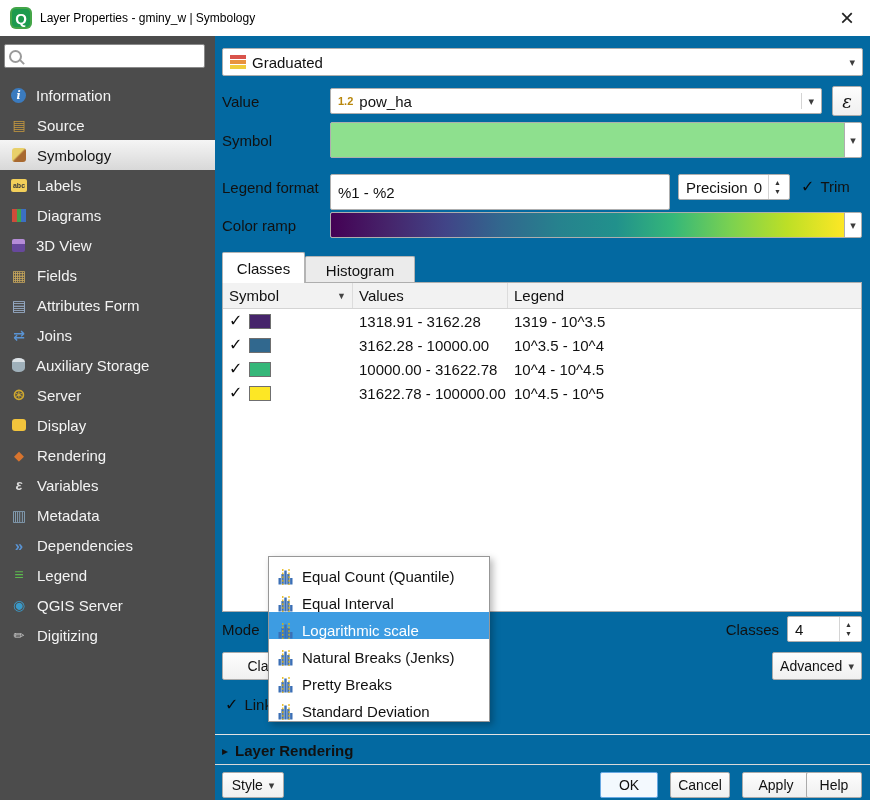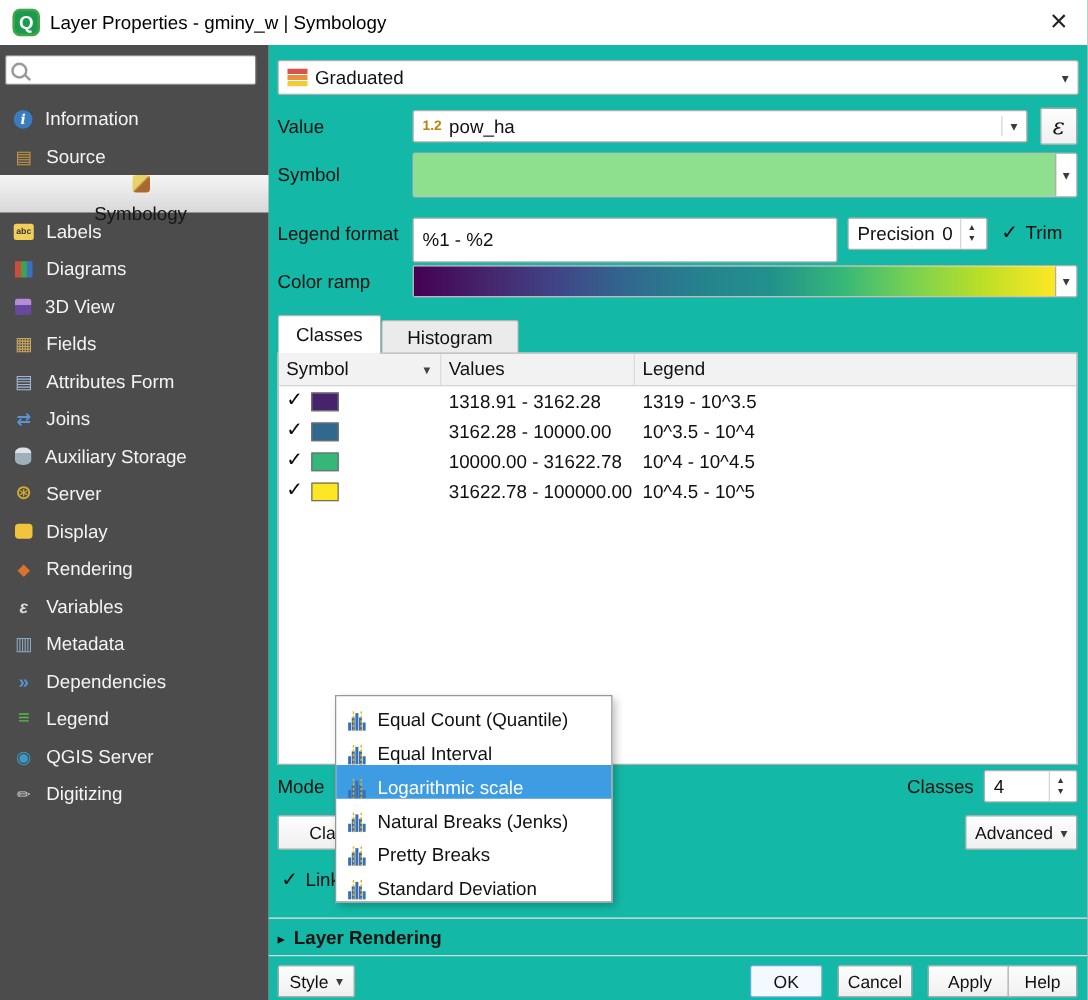--- a/index.html
+++ b/index.html
@@ -4,31 +4,31 @@
 <style>
   html,body{margin:0;padding:0;}
   body{
     width:870px;height:800px;position:relative;overflow:hidden;
     font-family:"Liberation Sans","DejaVu Sans",sans-serif;font-size:15px;color:#111;
     background:#fff;box-shadow:inset 0 0 0 1px #a9a9a9;
   }
   
   .titlebar{position:absolute;left:0;top:0;width:870px;height:36px;background:#fff;border-bottom:1px solid #ececec;display:flex;align-items:center;}
   .qgis-logo{width:22px;height:22px;margin-left:10px;border-radius:6px;background:#1c9a4e;color:#fff;font-weight:bold;font-size:15px;display:flex;align-items:center;justify-content:center;box-shadow:inset 0 0 0 2px #e7d22c33;}
-  .win-title{margin-left:8px;font-size:15px;color:#000;}
+  .win-title{margin-left:8px;font-size:12px;color:#000;}
   .win-close{position:absolute;right:16px;top:0;height:36px;display:flex;align-items:center;font-size:24px;color:#222;cursor:pointer;}
   
   .sidebar{position:absolute;left:0;top:36px;width:215px;height:764px;background:#4c4c4c;}
   .search-wrap{position:absolute;left:4px;top:8px;width:201px;height:24px;background:#fff;border:1px solid #8a8a8a;border-radius:2px;display:flex;align-items:center;padding:0 4px;box-sizing:border-box;}
   .mag{width:9px;height:9px;border:2px solid #9a9a9a;border-radius:50%;position:relative;flex:none;}
   .mag::after{content:"";position:absolute;width:6px;height:2px;background:#9a9a9a;transform:rotate(45deg);right:-5px;bottom:-2px;}
   .search-input{flex:1;border:none;outline:none;background:transparent;font:inherit;min-width:0;margin-left:4px;}
   .nav{position:absolute;left:0;top:44px;width:215px;}
   .nav-item{height:30px;display:flex;align-items:center;gap:9px;padding-left:10px;color:#f3f3f3;font-size:15px;cursor:default;}
-  .nav-item.sel{background:linear-gradient(#f5f5f5,#d8d8d8);color:#161616;flex-direction:column;}
+  .nav-item.sel{background:linear-gradient(#f5f5f5,#d8d8d8);color:#161616;}
   .nicon{width:18px;height:17px;flex:none;display:inline-flex;align-items:center;justify-content:center;font-size:14px;line-height:1;}
   .i-info{background:#3b7bbf;border-radius:50%;width:15px;height:15px;margin:0 1px;}
   .i-info::before{content:"i";color:#fff;font-family:"DejaVu Serif",serif;font-style:italic;font-weight:bold;font-size:11px;}
   .i-source::before{content:"▤";color:#c89a3f;}
   .i-symbology{width:14px;height:14px;margin:0 2px;border-radius:3px;background:linear-gradient(135deg,#e8d06a 0 45%,#a86930 55% 100%);}
   .i-labels{width:16px;height:13px;margin:0 1px;background:#f2cf5a;border-radius:2px;}
   .i-labels::before{content:"abc";font-size:7px;font-weight:bold;color:#3a3a3a;}
   .i-diagrams{width:14px;height:13px;margin:0 2px;background:linear-gradient(90deg,#cf4b3a 0 32%,#3fa34d 34% 66%,#3b6fc4 68% 100%);}
   .i-3d{width:13px;height:13px;margin:0 2px;border-radius:2px;background:linear-gradient(180deg,#b58cd8 0 40%,#67489c 40% 100%);}
   .i-fields::before{content:"▦";color:#c9a85c;font-size:15px;}
@@ -38,21 +38,21 @@
   .i-actions::before{content:"⊛";color:#d0a92f;font-size:16px;font-weight:bold;}
   .i-display{width:14px;height:12px;margin:0 2px;border-radius:3px;background:#f2c43c;}
   .i-rendering::before{content:"◆";color:#d8742e;font-size:13px;}
   .i-variables::before{content:"ε";color:#dadada;font-style:italic;font-weight:bold;}
   .i-metadata::before{content:"▥";color:#8aa8c0;font-size:15px;}
   .i-deps::before{content:"»";color:#5a94d4;font-weight:bold;font-size:15px;}
   .i-legend::before{content:"≡";color:#5cb84e;font-weight:bold;font-size:16px;}
   .i-server::before{content:"◉";color:#3a9ac9;}
   .i-digitizing::before{content:"✏";color:#cfcfcf;font-size:13px;}
   
-  .main{position:absolute;left:215px;top:36px;width:655px;height:764px;background:#14b8a6;}
+  .main{position:absolute;left:215px;top:36px;width:655px;height:764px;background:#0369a1;}
   .field-label{position:absolute;font-size:15px;color:#111;white-space:nowrap;}
   .combo,.lineedit,.spin{position:absolute;background:#fff;border:1px solid #aeaeae;border-radius:2px;display:flex;align-items:center;padding:0 7px;gap:6px;box-sizing:border-box;}
   .combo-text{white-space:nowrap;}
   .arrow{margin-left:auto;color:#3c3c3c;font-size:11px;flex:none;}
   .combo-sep{width:1px;height:70%;background:#d4d4d4;margin-left:auto;}
   .combo-sep + .arrow{margin-left:0;}
   .grad-icon{width:16px;height:14px;flex:none;background:linear-gradient(180deg,#d9534b 0 4px,#fff 4px 5px,#e8923f 5px 9px,#fff 9px 10px,#f0cc3c 10px 14px);}
   .dec-icon{color:#b8860b;font-size:11px;font-weight:bold;flex:none;}
   .btn{position:absolute;background:linear-gradient(#fdfdfd,#f0f0f0);border:1px solid #ababab;border-radius:2px;font-size:14px;color:#111;display:flex;align-items:center;justify-content:center;gap:6px;box-sizing:border-box;font-family:inherit;cursor:pointer;}
   .btn.primary{border-color:#69a9e3;background:#f3f9fe;}

